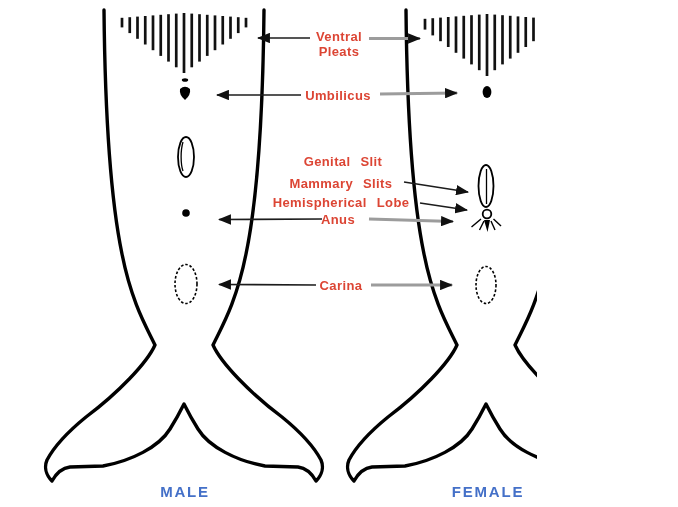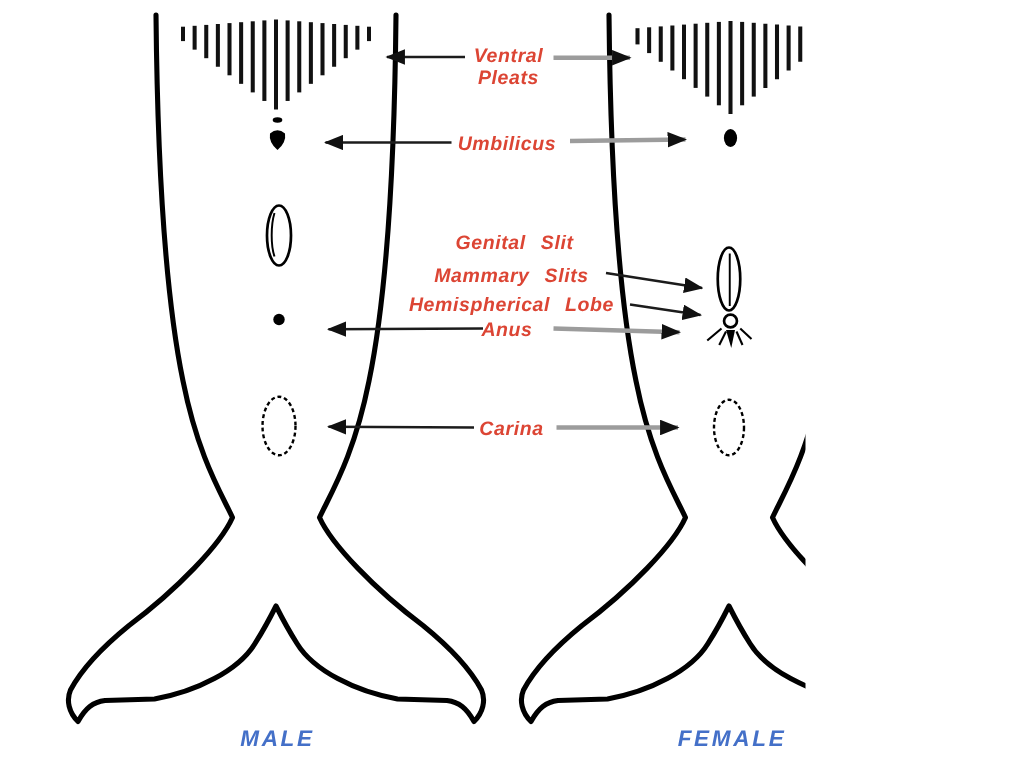--- a/index.html
+++ b/index.html
@@ -1,17 +1,17 @@
 <!DOCTYPE html>
 <html><head>
 <meta charset="utf-8">
 <style>
   html,body{margin:0;padding:0;background:#ffffff;}
   .stage{position:relative;width:537px;height:507px;background:#ffffff;overflow:hidden;
-         font-family:"Liberation Sans",sans-serif;font-style:italic;}
+         font-family:"Liberation Sans",sans-serif;}
   svg text{font-family:"Liberation Sans",sans-serif;}
   .body-outline{fill:#ffffff;stroke:#000000;stroke-width:3.4;stroke-linejoin:round;stroke-linecap:round;}
   .pleats line{stroke:#111111;stroke-width:2.7;stroke-linecap:butt;}
   .thin-shaft{stroke:#1c1c1c;stroke-width:1.7;}
   .gray-shaft{stroke:#9c9c9c;stroke-width:2.9;}
   .marker-outline{fill:#ffffff;stroke:#000000;stroke-width:1.8;}
   .marker-fill{fill:#000000;stroke:none;}
   .inner-line{fill:none;stroke:#000000;stroke-width:1.3;}
   .dotted{stroke-dasharray:2.6 1.9;stroke-width:1.6;}
   .red-label{font-size:13px;font-weight:bold;letter-spacing:0.4px;word-spacing:6px;}

